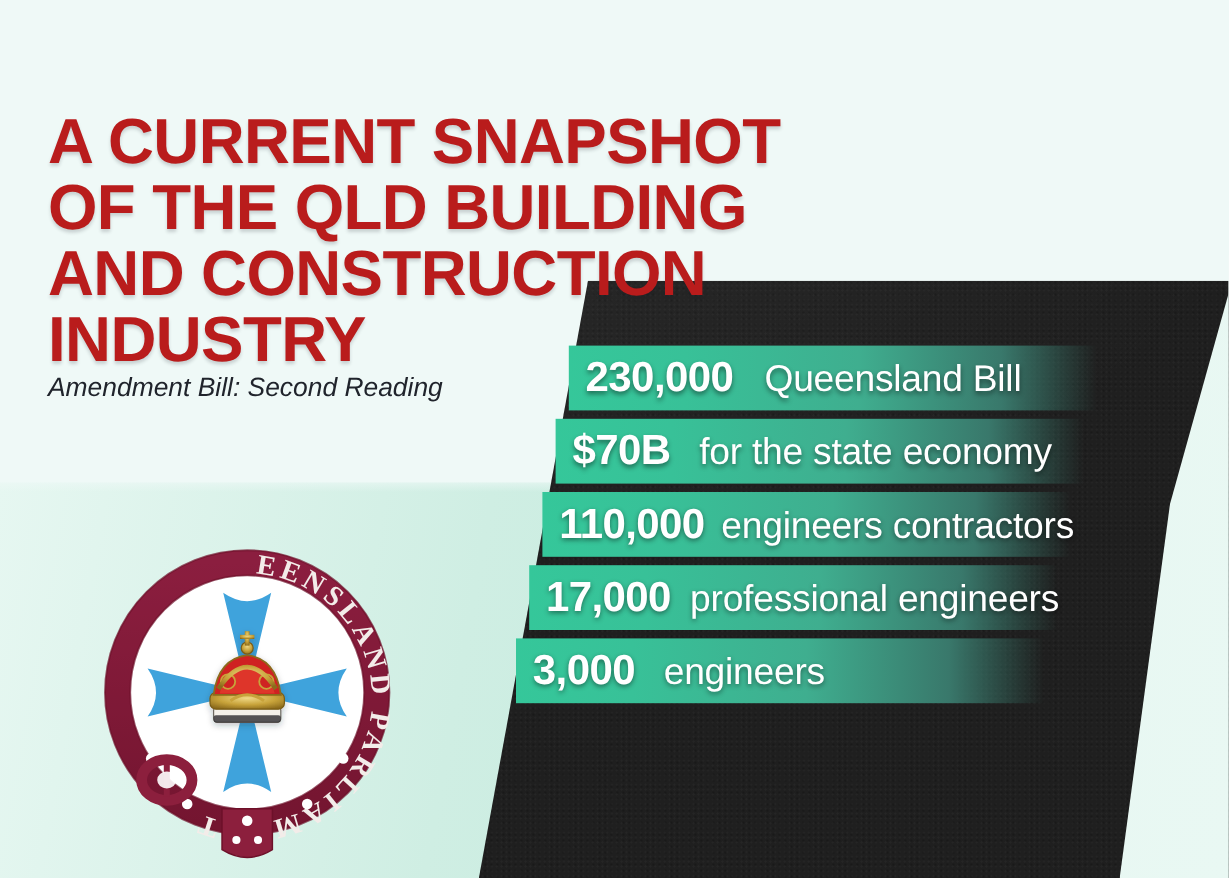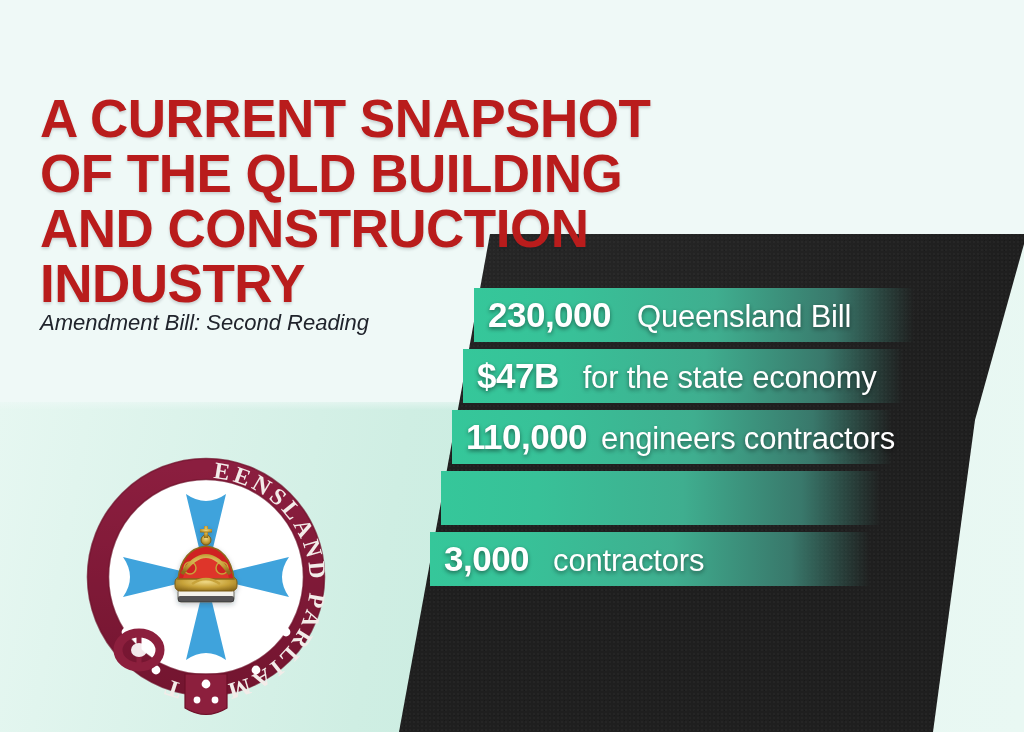--- a/index.html
+++ b/index.html
@@ -202,42 +202,46 @@
       <div class="stat-bar"></div>
       <div class="stat-text">
         <span class="stat-value">230,000</span>
         <span class="stat-label">Queensland Bill</span>
       </div>
     </div>
 
     <div class="stat-row row-1">
       <div class="stat-bar"></div>
       <div class="stat-text">
-        <span class="stat-value">$47B</span>
+        <span class="stat-value">$70B</span>
         <span class="stat-label">for the state economy</span>
       </div>
     </div>
 
     <div class="stat-row row-2">
       <div class="stat-bar"></div>
       <div class="stat-text">
         <span class="stat-value">110,000</span>
         <span class="stat-label">engineers contractors</span>
       </div>
     </div>
 
     <div class="stat-row row-3">
       <div class="stat-bar"></div>
+      <div class="stat-text">
+        <span class="stat-value">17,000</span>
+        <span class="stat-label">professional engineers</span>
+      </div>
     </div>
 
     <div class="stat-row row-4">
       <div class="stat-bar"></div>
       <div class="stat-text">
         <span class="stat-value">3,000</span>
-        <span class="stat-label">contractors</span>
+        <span class="stat-label">engineers</span>
       </div>
     </div>
 
   </div>
 
   <div class="crest">
     <svg viewBox="0 0 272 272" width="272" height="272" aria-hidden="true">
       <defs>
         <path id="ringpath" d="M 136,136 m 0,-104 a 104,104 0 1,1 -0.1,0"></path>
         <radialGradient id="gold" cx="50%" cy="35%" r="70%">

